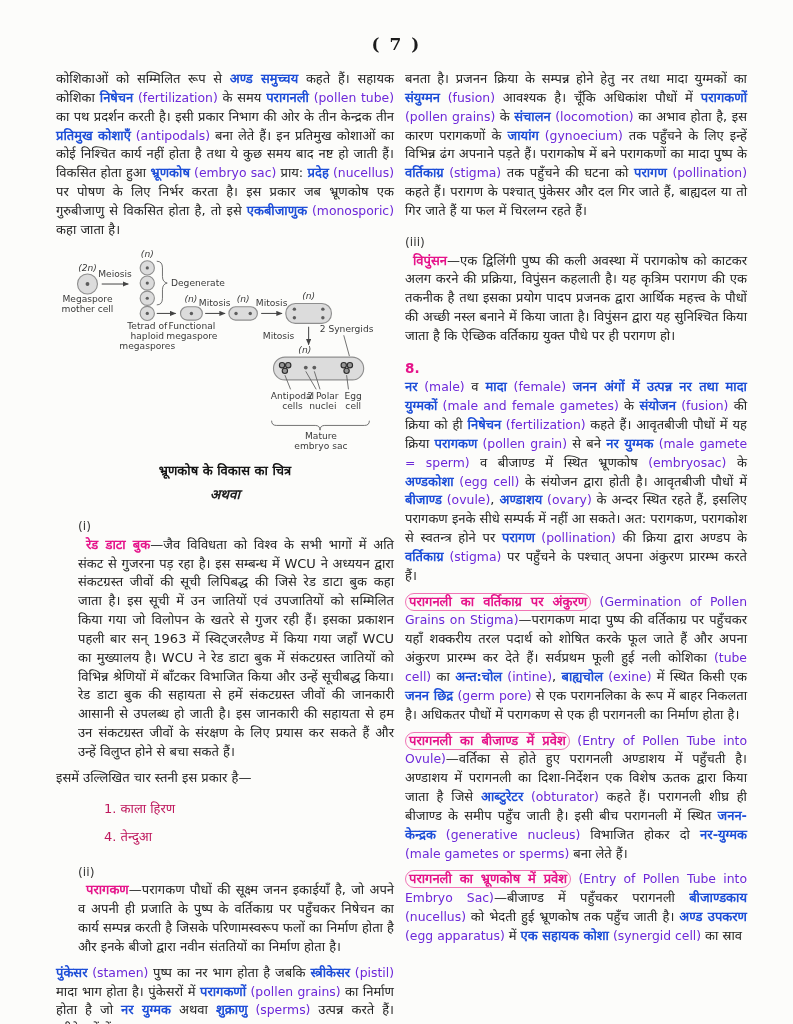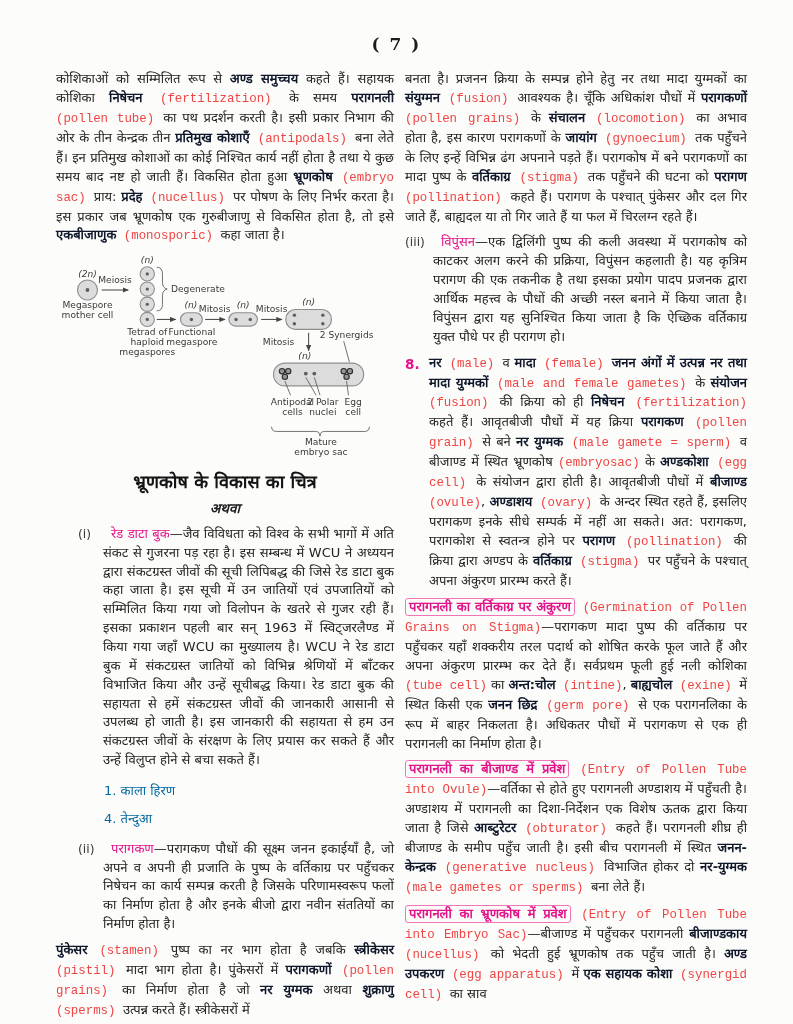--- a/index.html
+++ b/index.html
@@ -13,48 +13,48 @@
     text-align:center;padding-top:34px;font-weight:bold;font-size:17px;
     font-family:"DejaVu Serif","Liberation Serif",serif;color:#1c1c1c;letter-spacing:2px;
   }
   .columns{display:flex;gap:11px;padding:16px 44px 0 56px;box-sizing:border-box;}
   .col{font-size:13px;line-height:1.45;text-align:justify;}
   .col.left{width:338px;flex:none;}
   .col.right{width:342px;flex:none;}
   p.para{margin:0 0 7px;}
   .indent1{margin-left:24px;}
   .indent2{margin-left:46px;}
-  .item{display:flex;margin:1px 0 7px;}
+  .item{display:flex;margin:12px 0 7px;flex-direction:column;}
   .left .item{padding-left:22px;}
   .marker{flex:none;width:25px;font-size:12.3px;color:#3a3a3a;padding-top:1px;}
   .marker.wide{width:28px;}
   .marker.magenta{color:#e5138a;font-weight:bold;font-size:13.5px;width:24px;}
   .body{flex:1;}
   .or-sep{
     text-align:center;font-weight:bold;font-style:italic;font-size:13.5px;
     font-family:"DejaVu Serif","Liberation Serif",serif;margin:4px 0 6px;color:#222;
   }
-  .mlist{list-style:none;margin:1px 0 7px 48px;padding:0;line-height:2.15;font-size:13px;color:#0369a1;}
+  .mlist{list-style:none;margin:1px 0 7px 48px;padding:0;line-height:2.15;font-size:13px;color:#be185d;}
   figure{margin:6px 0 2px;}
   figcaption{
-    text-align:center;font-weight:bold;font-size:18px;color:#141414;margin-top:5px;
+    text-align:center;font-weight:bold;font-size:13px;color:#141414;margin-top:5px;
   }
   svg text{font-family:"DejaVu Sans","Liberation Sans",sans-serif;font-size:9.6px;fill:#3a3a3a;}
   svg text.it{font-style:italic;}
   .cellfill{fill:#dcdcdc;stroke:#8e8e8e;stroke-width:1.2;}
   .nucdot{fill:#5d5d5d;}
   .cluster{fill:#969696;stroke:#2d2d2d;stroke-width:1.2;}
   .ln{stroke:#4a4a4a;stroke-width:1.1;fill:none;}
   .ptr{stroke:#5a5a5a;stroke-width:0.9;fill:none;}
   
-  .s-b{font-weight:bold;color:#0f172a;}
-  .s-m{font-weight:normal;color:#e5138a;padding-left:8px;}
-  .s-e{color:#ef4444;font-size:12.4px;font-family:Liberation Mono, monospace;}
+  .s-b{font-weight:bold;color:#1d4ed8;}
+  .s-m{font-weight:bold;color:#e5138a;padding-left:8px;}
+  .s-e{color:#6d28d9;font-size:12.4px;}
   .sec-head{
-    font-weight:bold;color:#e5138a;border:1px solid #f075b6;border-radius:3px;
+    font-weight:bold;color:#e5138a;border:1px solid #f075b6;border-radius:9px;
     padding:0 3px 1px;
   }
 </style>
 </head>
 <body>
 
 <div class="page">
 
   <div class="page-number">( 7 )</div>
 
@@ -141,20 +141,21 @@
         <figcaption>भ्रूणकोष  के विकास का चित्र</figcaption>
       </figure>
 
       <div class="or-sep">अथवा</div>
 
       <div class="item">
         <span class="marker">(i)</span>
         <div class="body"><span class="s-m">रेड डाटा बुक</span><span>—जैव विविधता को विश्व के सभी भागों में अति संकट से गुजरना पड़ रहा है। इस सम्बन्ध में WCU ने अध्ययन द्वारा संकटग्रस्त जीवों की सूची लिपिबद्ध की जिसे रेड डाटा बुक कहा जाता है। इस सूची में उन जातियों एवं उपजातियों को सम्मिलित किया गया जो विलोपन के खतरे से गुजर रही हैं। इसका प्रकाशन पहली बार सन् 1963 में स्विट्जरलैण्ड में किया गया जहाँ WCU का मुख्यालय है। WCU ने रेड डाटा बुक में संकटग्रस्त जातियों को विभिन्न श्रेणियों में बाँटकर विभाजित किया और उन्हें सूचीबद्ध किया। रेड डाटा बुक की सहायता से हमें संकटग्रस्त जीवों की जानकारी आसानी से उपलब्ध हो जाती है। इस जानकारी की सहायता से हम उन संकटग्रस्त जीवों के संरक्षण के लिए प्रयास कर सकते हैं और उन्हें विलुप्त होने से बचा सकते हैं।</span></div>
       </div>
 
+      <p class="para indent2">इसमें उल्लिखित चार स्तनी इस प्रकार है—</p>
       <ul class="mlist">
         <li>1. काला हिरण</li>
         <li>4. तेन्दुआ</li>
       </ul>
 
       <div class="item">
         <span class="marker">(ii)</span>
         <div class="body"><span class="s-m">परागकण</span><span>—परागकण पौधों की सूक्ष्म जनन इकाईयाँ है, जो अपने व अपनी ही प्रजाति के पुष्प के वर्तिकाग्र पर पहुँचकर निषेचन का कार्य सम्पन्न करती है जिसके परिणामस्वरूप फलों का निर्माण होता है और इनके बीजो द्वारा नवीन संततियों का निर्माण होता है।</span></div>
       </div>
 

